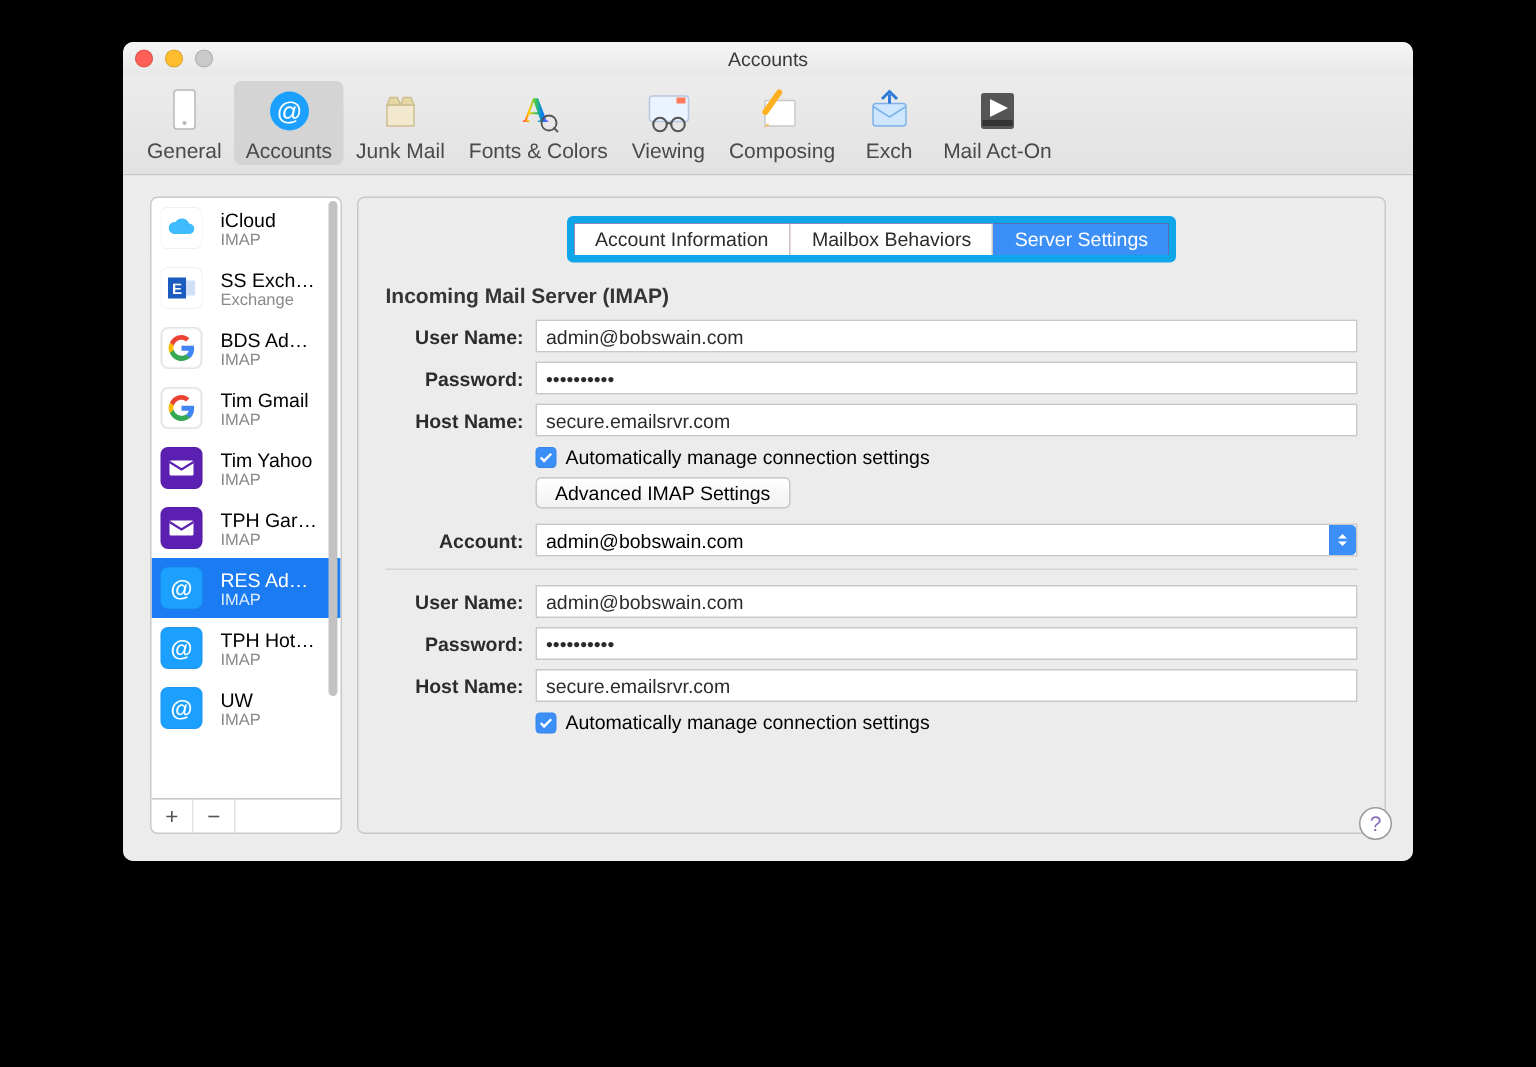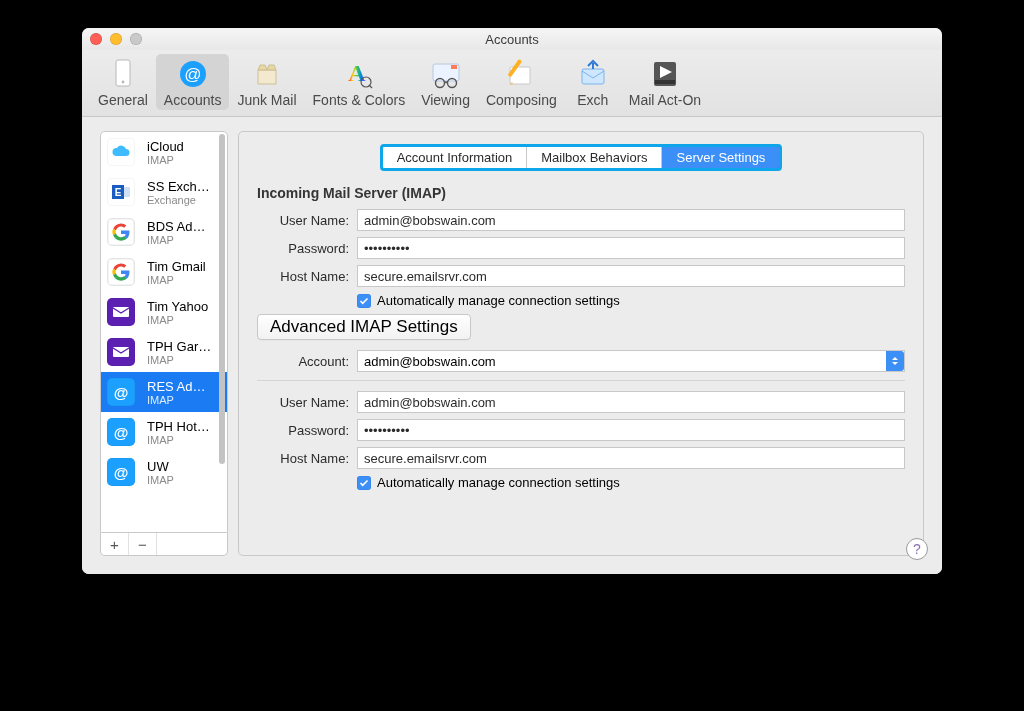--- a/index.html
+++ b/index.html
@@ -108,56 +108,56 @@
     border:1px solid #c8c8c8;
     border-radius:5px;
     background:#ececec;
     padding: 12px 18px 18px 18px;
   }
   .segmented {
     display:flex; justify-content:center; margin-bottom:14px;
   }
   .segmented-inner {
     display:flex;
-    border:3px solid #0ea5e9;
+    border:5px solid #0ea5e9;
     border-radius:4px;
     overflow:hidden;
     background:#be185d;
   }
   .seg {
     padding: 3px 14px;
     font-size:13px;
     color:#2b2b2b;
     border-right:1px solid #c8c8c8;
     background:#fff;
     cursor:default;
   }
   .seg:last-child { border-right:none; }
   .seg.active { background:#3b8ff7; color:#fff; }
   .section-header {
     font-weight:600; font-size:14px; color:#353535; margin: 6px 0 8px 0;
   }
   .form-row { display:flex; align-items:center; margin-bottom:6px; }
-  .form-label { width:100px; text-align:right; padding-right:8px; color:#2b2b2b; font-size:13px;}
+  .form-label { width:100px; text-align:right; padding-right:8px; color:#2b2b2b; font-size:13px;font-weight:bold;}
   .form-input {
     flex:1; height:22px; border:1px solid #c8c8c8; border-radius:0;
     background:#fff; padding: 2px 6px; font-size:13px; color:#2b2b2b;
     font-family:inherit;
   }
   .checkbox-row { display:flex; align-items:center; margin: 4px 0 6px 100px; gap:6px;}
   .mac-check {
     width:14px; height:14px; border-radius:3px;
     background:#3b8ff7; display:flex; align-items:center; justify-content:center;
     box-shadow: inset 0 0 0 0.5px rgba(0,0,0,0.1);
   }
   .mac-check svg { width:10px; height:10px; }
   .mac-btn {
     display:inline-block; padding:2px 12px; border:1px solid #c8c8c8;
     border-radius:4px; background:linear-gradient(#ffffff,#f2f2f2);
-    font-size:17px; margin-bottom:10px; cursor:default;
+    font-size:13px; margin-left:100px; margin-bottom:10px; cursor:default;
     box-shadow:0 0.5px 0 rgba(0,0,0,0.05);
   }
   .popup {
     flex:1; height:22px; border:1px solid #c8c8c8; background:#fff;
     display:flex; align-items:center; padding:0 6px; position:relative; font-size:13px;
   }
   .popup-arrows {
     position:absolute; right:0; top:0; bottom:0; width:18px;
     background:#3b8ff7; border-radius:0 3px 3px 0;
     display:flex; flex-direction:column; align-items:center; justify-content:center;

